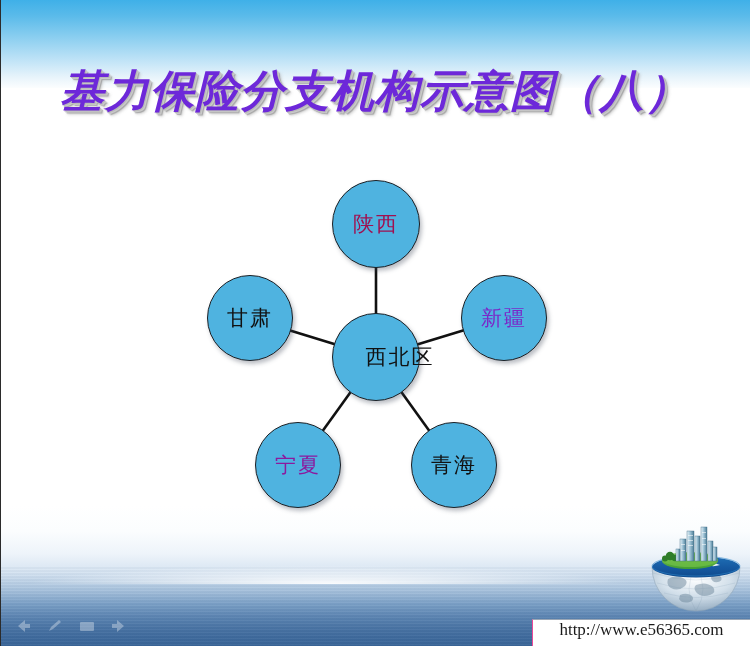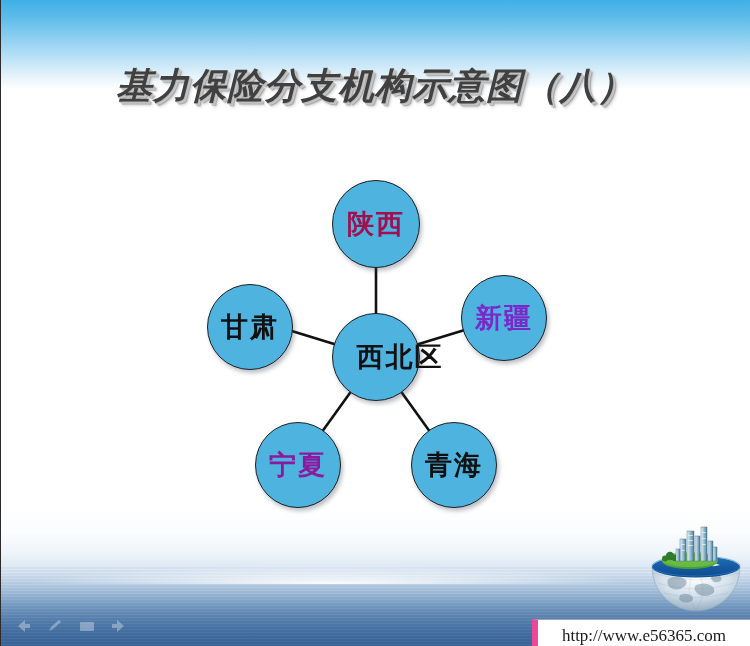--- a/index.html
+++ b/index.html
@@ -85,25 +85,25 @@
   }
 
   
   .title {
     position: absolute;
     left: 0;
     top: 62px;
     width: 750px;
     text-align: center;
     font-family: "Liberation Serif", "DejaVu Serif", serif;
-    font-size: 36px;
+    font-size: 44px;
     font-weight: bold;
     font-style: italic;
     letter-spacing: 1px;
-    color: #404040;
+    color: #6d28d9;
     text-shadow:
        1px 1px 0 #b9b9b9,
        2px 2px 0 #c9c9c9,
        3px 3px 1px rgba(150,150,150,0.75),
        4px 4px 3px rgba(160,160,160,0.45);
     white-space: nowrap;
   }
 
   
   #diagram {
@@ -117,22 +117,22 @@
     background: #4fb3e0;
     border: 1.5px solid #1b1f24;
     box-shadow: 2px 3px 4px rgba(60,70,85,0.35);
     display: flex;
     align-items: center;
     justify-content: center;
     box-sizing: border-box;
   }
   .node-label {
     font-family: "Liberation Serif", "DejaVu Serif", serif;
-    font-size: 27px;
-    font-weight: bold;
+    font-size: 21px;
+    font-weight: normal;
     letter-spacing: 2px;
     line-height: 1;
     white-space: nowrap;
     user-select: none;
   }
 
   
   .globe {
     position: absolute;
     left: 646px;
@@ -143,24 +143,24 @@
 
   
   .url-box {
     position: absolute;
     left: 532px;
     top: 619px;
     width: 218px;
     height: 27px;
     background: #ffffff;
     border-top: 1px solid #9aa6b5;
-    border-left: 6px solid #ec4899;
+    border-left: 1px solid #ec4899;
     box-sizing: border-box;
     display: flex;
-    align-items: flex-end;
+    align-items: flex-start;
     justify-content: center;
   }
   .url-text {
     font-family: "Liberation Serif", "DejaVu Serif", serif;
     font-size: 17px;
     color: #1a1a1a;
     white-space: nowrap;
   }
 
   
@@ -202,21 +202,21 @@
       </g>
   </svg>
 
   <div id="node-layer">
       <div class="node" style="left: 332px; top: 313px; width: 88px; height: 88px; background: rgb(79, 179, 224); border-color: rgb(27, 31, 36);">
         <span class="node-label" style="color: rgb(17, 17, 17); margin-left: 48px;">西北区</span>
       </div>
       <div class="node" style="left: 332px; top: 180px; width: 88px; height: 88px; background: rgb(79, 179, 224); border-color: rgb(27, 31, 36);">
         <span class="node-label" style="color: rgb(160, 16, 80);">陕西</span>
       </div>
-      <div class="node" style="left: 207px; top: 284px; width: 86px; height: 86px; background: rgb(79, 179, 224); border-color: rgb(27, 31, 36);">
+      <div class="node" style="left: 207px; top: 275px; width: 86px; height: 86px; background: rgb(79, 179, 224); border-color: rgb(27, 31, 36);">
         <span class="node-label" style="color: rgb(17, 17, 17);">甘肃</span>
       </div>
       <div class="node" style="left: 461px; top: 275px; width: 86px; height: 86px; background: rgb(79, 179, 224); border-color: rgb(27, 31, 36);">
         <span class="node-label" style="color: rgb(123, 40, 200);">新疆</span>
       </div>
       <div class="node" style="left: 255px; top: 422px; width: 86px; height: 86px; background: rgb(79, 179, 224); border-color: rgb(27, 31, 36); align-items: center;">
         <span class="node-label" style="color: rgb(140, 26, 158);">宁夏</span>
       </div>
       <div class="node" style="left: 411px; top: 422px; width: 86px; height: 86px; background: rgb(79, 179, 224); border-color: rgb(27, 31, 36); text-align: right;">
         <span class="node-label" style="color: rgb(17, 17, 17);">青海</span>

